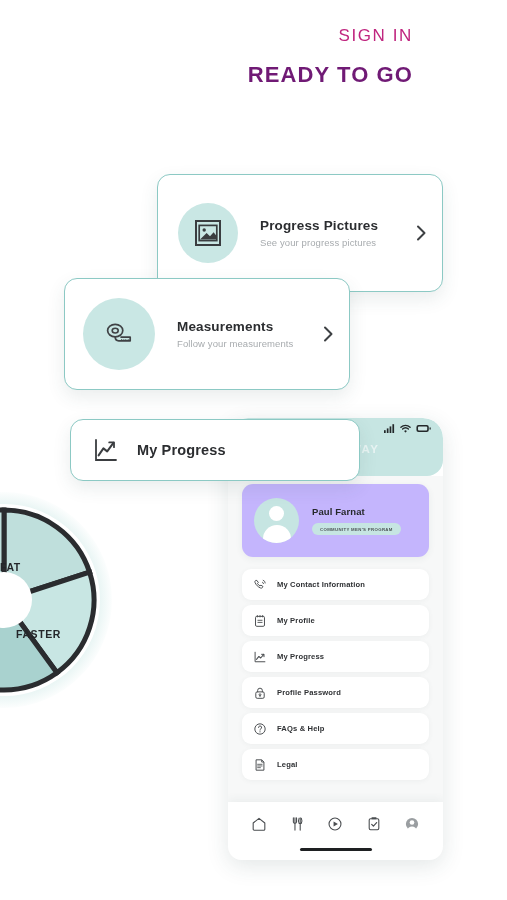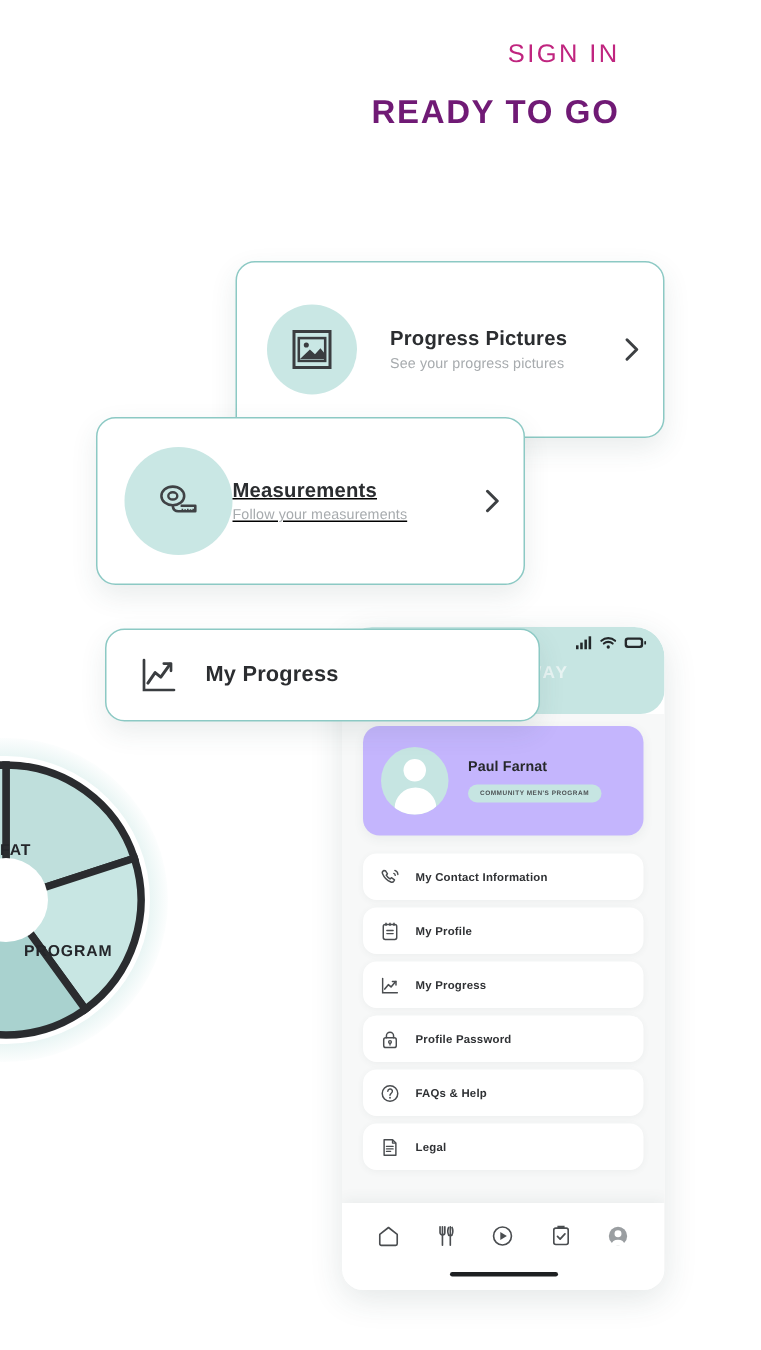--- a/index.html
+++ b/index.html
@@ -73,21 +73,21 @@
   }
   #card-pictures .circ { width:60px; height:60px; }
   #card-pictures .txt { margin-left:22px; }
 
   
   #card-measurements {
     left:64px; top:278px; width:286px; height:112px;
     z-index:7; padding-left:18px;
   }
   #card-measurements .circ { width:72px; height:72px; }
-  #card-measurements .txt { margin-left:0;text-decoration:underline; }
+  #card-measurements .txt { margin-left:22px; }
 
   
   #card-progress {
     left:70px; top:419px; width:290px; height:62px;
     z-index:8; padding-left:22px;
   }
   #card-progress .t1 { font-size:14.5px; }
   #card-progress .txt { margin-left:18px; }
 
   
@@ -197,21 +197,21 @@
     <g transform="translate(100,100)">
       <path d="M0,0 L0,-90 A90,90 0 0,1 85.6,-27.8 Z" fill="#bfdfdc" stroke="#2a2c2f" stroke-width="5"></path>
       <path d="M0,0 L85.6,-27.8 A90,90 0 0,1 52.9,72.8 Z" fill="#c8e6e3" stroke="#2a2c2f" stroke-width="5"></path>
       <path d="M0,0 L52.9,72.8 A90,90 0 0,1 -52.9,72.8 Z" fill="#a9d2cf" stroke="#2a2c2f" stroke-width="5"></path>
       <path d="M0,0 L-52.9,72.8 A90,90 0 0,1 -85.6,-27.8 Z" fill="#8dc4c1" stroke="#2a2c2f" stroke-width="5"></path>
       <path d="M0,0 L-85.6,-27.8 A90,90 0 0,1 0,-90 Z" fill="#bfdfdc" stroke="#2a2c2f" stroke-width="5"></path>
       <circle cx="0" cy="0" r="28" fill="#ffffff"></circle>
     </g>
   </svg>
   <div class="donut-lbl fat">FAT</div>
-  <div class="donut-lbl protein">PROGRAM</div>
+  <div class="donut-lbl protein">FASTER</div>
 </div>
 
 <div class="phone">
 
   <div class="phone-band">
     <div class="statusbar">
       <svg width="11" height="9" viewBox="0 0 11 9">
         <rect x="0" y="6.2" width="1.7" height="2.8" fill="#23282a"></rect>
         <rect x="2.8" y="4.4" width="1.7" height="4.6" fill="#23282a"></rect>
         <rect x="5.6" y="2.4" width="1.7" height="6.6" fill="#23282a"></rect>

